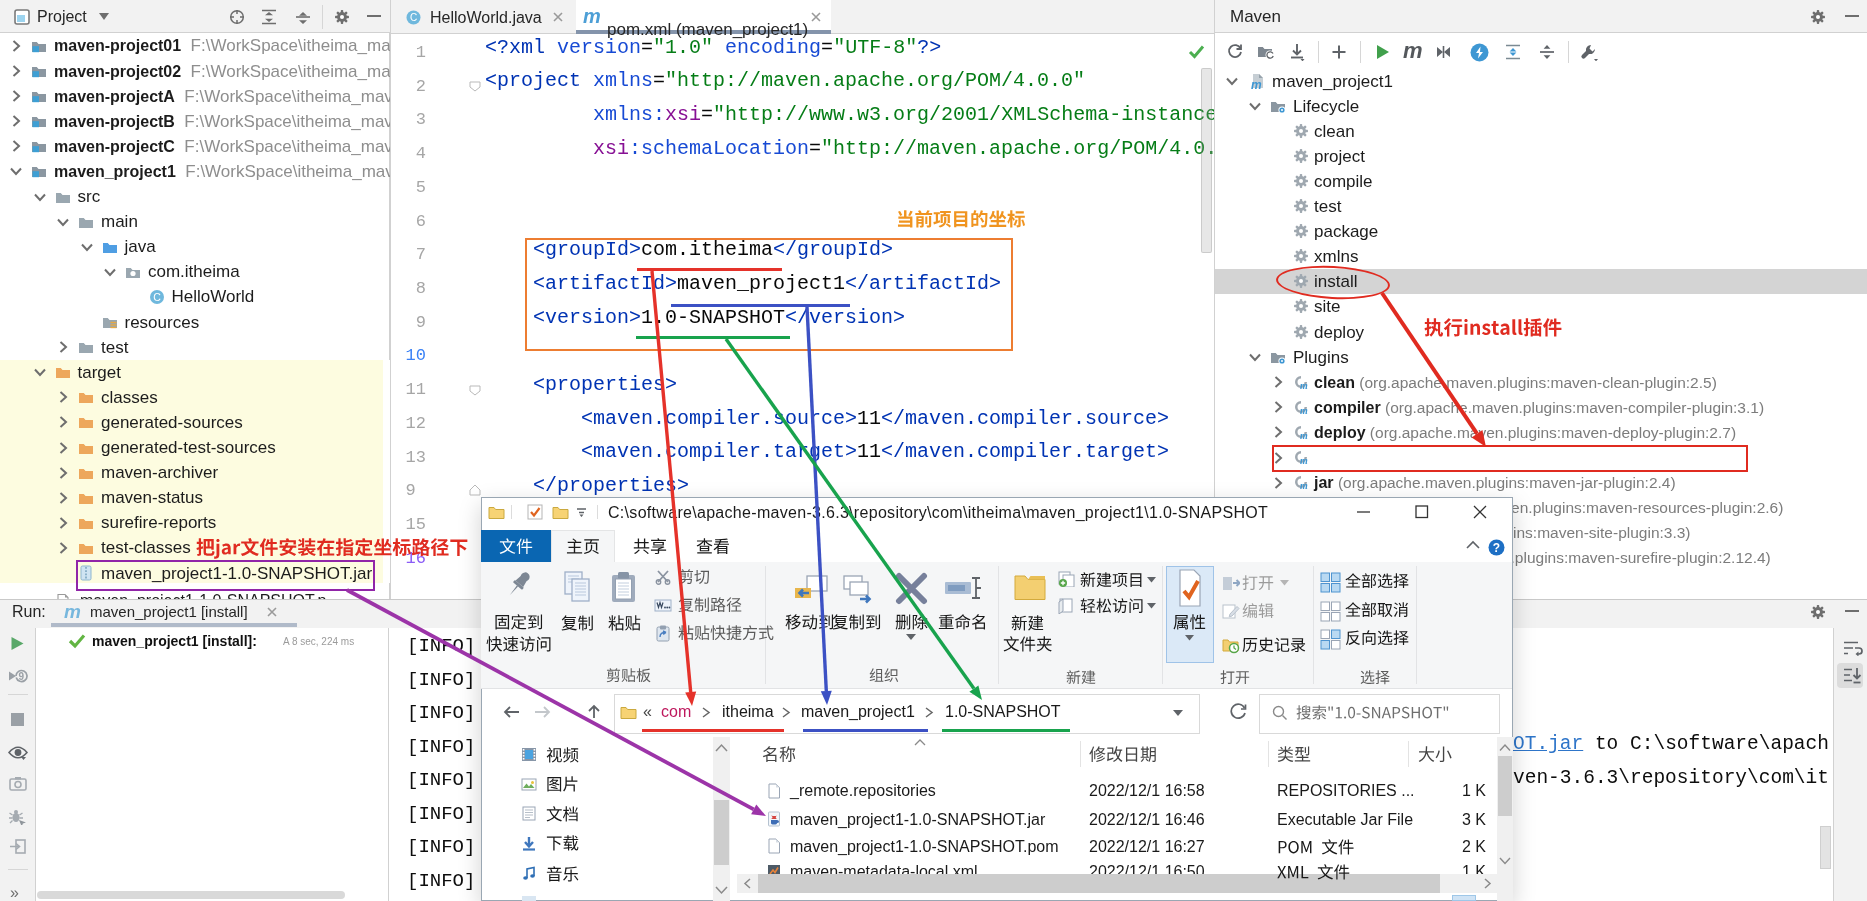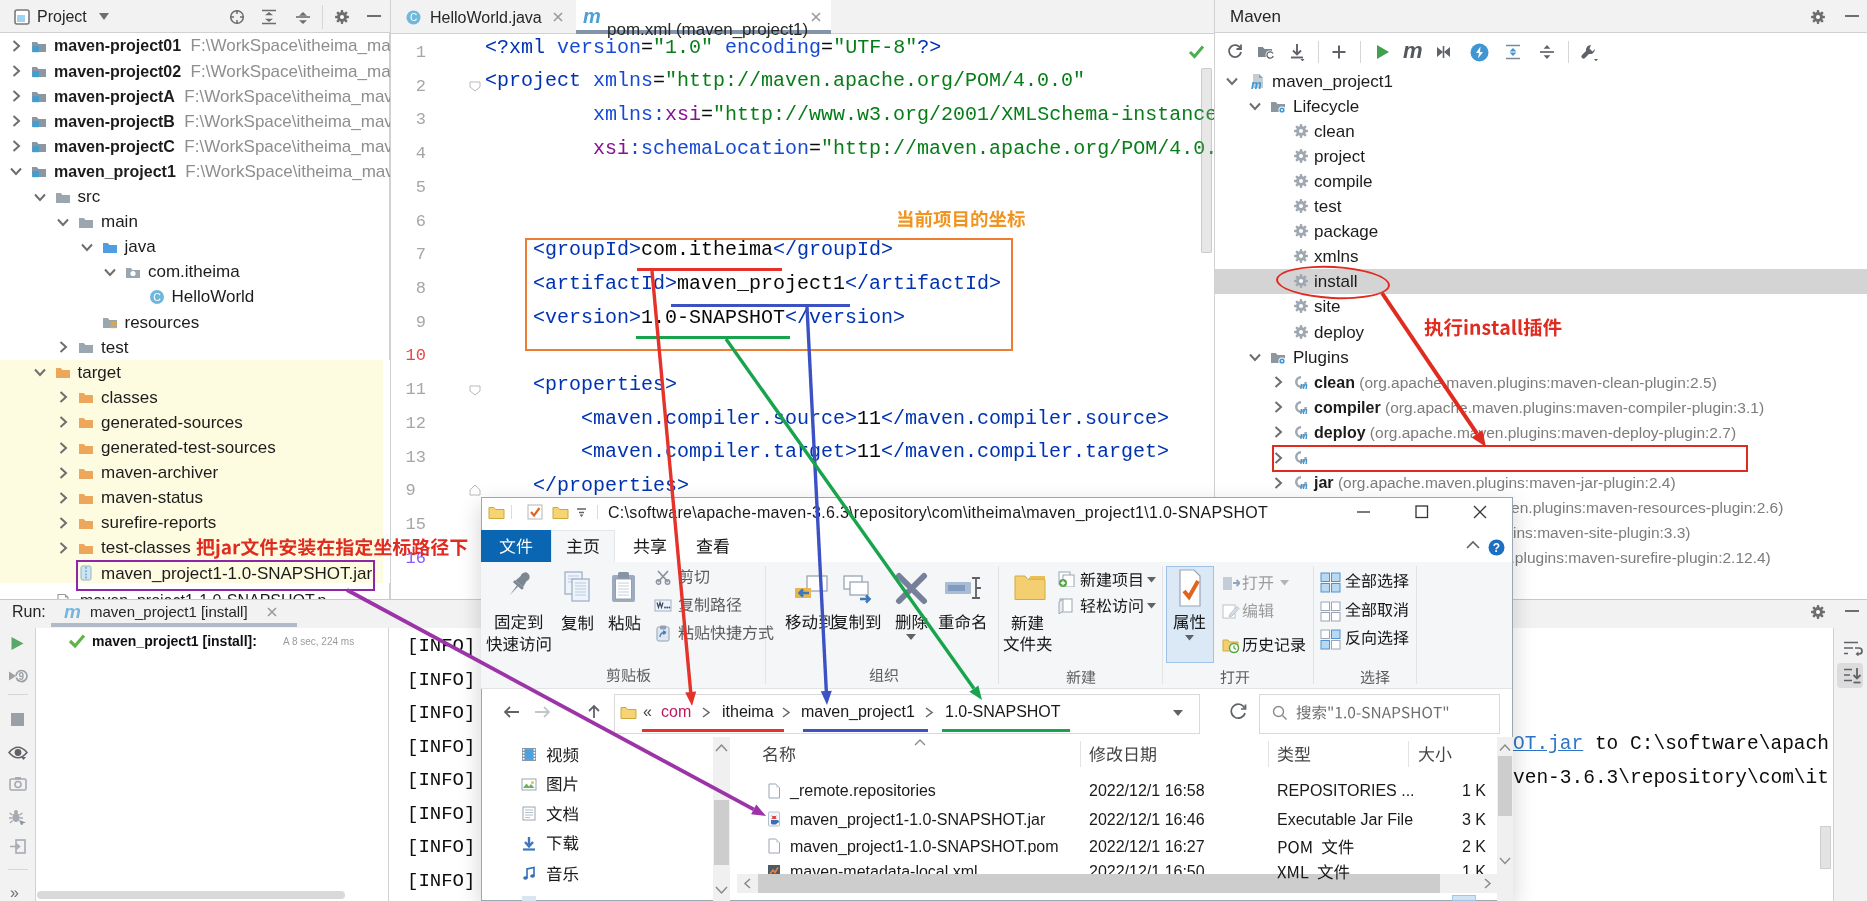--- a/index.html
+++ b/index.html
@@ -250,21 +250,21 @@
 <div style="position:absolute;left:415.8px;top:141.1px;font:normal 17px 'Liberation Mono',monospace;color:#a6a6a6;white-space:pre;line-height:26px;">4</div>
 <div style="position:absolute;left:485.0px;top:136.9px;line-height:34px;font:20px 'Liberation Mono',monospace;color:#080808;white-space:pre"><span style="color:#080808">         </span><span style="color:#871094">xsi</span><span style="color:#174ad4">:schemaLocation</span><span style="color:#080808">=</span><span style="color:#067d17">"http://maven.apache.org/POM/4.0.0 http://</span></div>
 <div style="position:absolute;left:415.8px;top:174.8px;font:normal 17px 'Liberation Mono',monospace;color:#a6a6a6;white-space:pre;line-height:26px;">5</div>
 <div style="position:absolute;left:415.8px;top:208.6px;font:normal 17px 'Liberation Mono',monospace;color:#a6a6a6;white-space:pre;line-height:26px;">6</div>
 <div style="position:absolute;left:415.8px;top:242.3px;font:normal 17px 'Liberation Mono',monospace;color:#a6a6a6;white-space:pre;line-height:26px;">7</div>
 <div style="position:absolute;left:485.0px;top:238.0px;line-height:34px;font:20px 'Liberation Mono',monospace;color:#080808;white-space:pre"><span style="color:#080808">    </span><span style="color:#0033b3">&lt;groupId&gt;</span><span style="color:#080808">com.itheima</span><span style="color:#0033b3">&lt;/groupId&gt;</span></div>
 <div style="position:absolute;left:415.8px;top:276.0px;font:normal 17px 'Liberation Mono',monospace;color:#a6a6a6;white-space:pre;line-height:26px;">8</div>
 <div style="position:absolute;left:485.0px;top:271.7px;line-height:34px;font:20px 'Liberation Mono',monospace;color:#080808;white-space:pre"><span style="color:#080808">    </span><span style="color:#0033b3">&lt;artifactId&gt;</span><span style="color:#080808">maven_project1</span><span style="color:#0033b3">&lt;/artifactId&gt;</span></div>
 <div style="position:absolute;left:415.8px;top:309.7px;font:normal 17px 'Liberation Mono',monospace;color:#a6a6a6;white-space:pre;line-height:26px;">9</div>
 <div style="position:absolute;left:485.0px;top:305.5px;line-height:34px;font:20px 'Liberation Mono',monospace;color:#080808;white-space:pre"><span style="color:#080808">    </span><span style="color:#0033b3">&lt;version&gt;</span><span style="color:#080808">1.0-SNAPSHOT</span><span style="color:#0033b3">&lt;/version&gt;</span></div>
-<div style="position:absolute;left:405.6px;top:343.4px;font:normal 17px 'Liberation Mono',monospace;color:#ef4444;white-space:pre;line-height:26px;">10</div>
+<div style="position:absolute;left:405.6px;top:343.4px;font:normal 17px 'Liberation Mono',monospace;color:#3b82f6;white-space:pre;line-height:26px;">10</div>
 <div style="position:absolute;left:405.6px;top:377.1px;font:normal 17px 'Liberation Mono',monospace;color:#a6a6a6;white-space:pre;line-height:26px;">11</div>
 <div style="position:absolute;left:485.0px;top:372.9px;line-height:34px;font:20px 'Liberation Mono',monospace;color:#080808;white-space:pre"><span style="color:#080808">    </span><span style="color:#0033b3">&lt;properties&gt;</span></div>
 <div style="position:absolute;left:405.6px;top:410.9px;font:normal 17px 'Liberation Mono',monospace;color:#a6a6a6;white-space:pre;line-height:26px;">12</div>
 <div style="position:absolute;left:485.0px;top:406.6px;line-height:34px;font:20px 'Liberation Mono',monospace;color:#080808;white-space:pre"><span style="color:#080808">        </span><span style="color:#0033b3">&lt;maven.compiler.source&gt;</span><span style="color:#080808">11</span><span style="color:#0033b3">&lt;/maven.compiler.source&gt;</span></div>
 <div style="position:absolute;left:405.6px;top:444.6px;font:normal 17px 'Liberation Mono',monospace;color:#a6a6a6;white-space:pre;line-height:26px;">13</div>
 <div style="position:absolute;left:485.0px;top:440.3px;line-height:34px;font:20px 'Liberation Mono',monospace;color:#080808;white-space:pre"><span style="color:#080808">        </span><span style="color:#0033b3">&lt;maven.compiler.target&gt;</span><span style="color:#080808">11</span><span style="color:#0033b3">&lt;/maven.compiler.target&gt;</span></div>
 <div style="position:absolute;left:405.6px;top:478.3px;font:normal 17px 'Liberation Mono',monospace;color:#a6a6a6;white-space:pre;line-height:26px;">9</div>
 <div style="position:absolute;left:485.0px;top:474.1px;line-height:34px;font:20px 'Liberation Mono',monospace;color:#080808;white-space:pre"><span style="color:#080808">    </span><span style="color:#0033b3">&lt;/properties&gt;</span></div>
 <div style="position:absolute;left:405.6px;top:512.0px;font:normal 17px 'Liberation Mono',monospace;color:#a6a6a6;white-space:pre;line-height:26px;">15</div>
 <div style="position:absolute;left:405.6px;top:545.8px;font:normal 17px 'Liberation Mono',monospace;color:#8b5cf6;white-space:pre;line-height:26px;">16</div>

